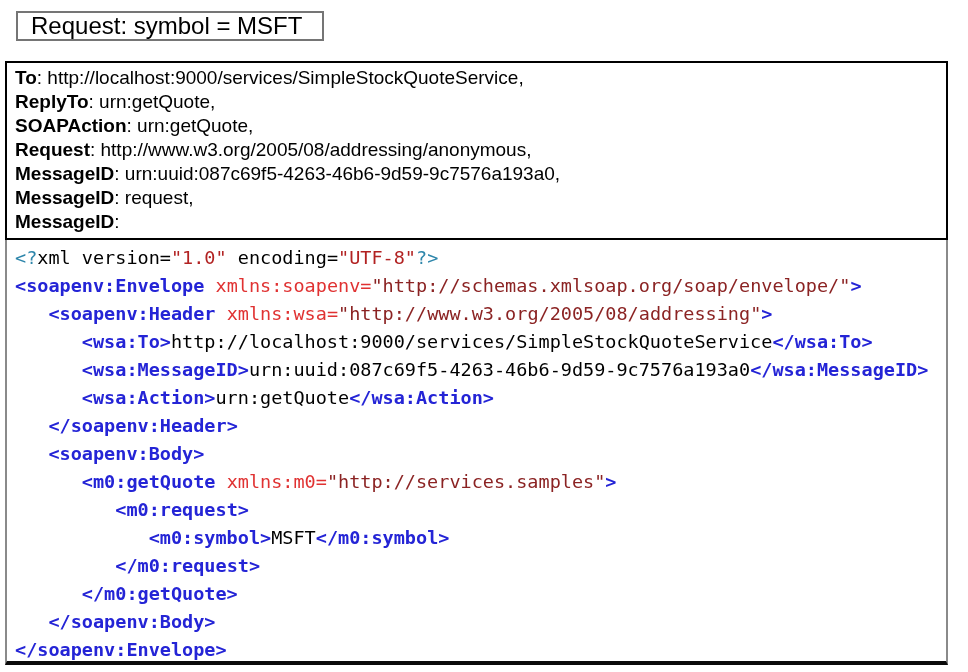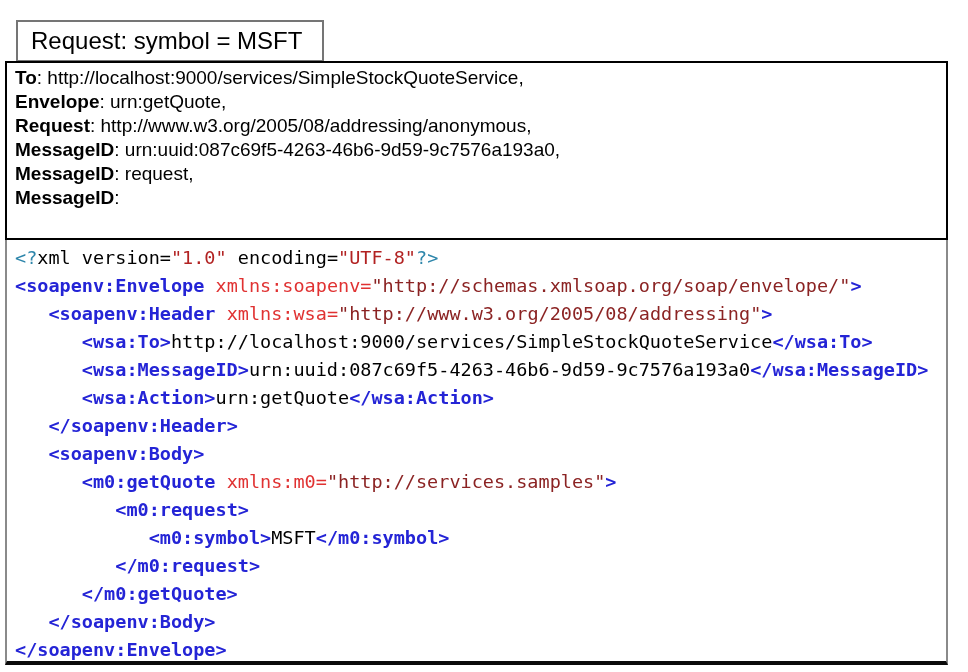--- a/index.html
+++ b/index.html
@@ -5,27 +5,26 @@
   * { margin: 0; padding: 0; box-sizing: border-box; }
   html, body { background: #ffffff; }
   body {
     width: 968px; height: 672px;
     position: relative; overflow: hidden;
     font-family: "Liberation Sans", sans-serif;
     color: #000;
   }
   .title-box {
     position: absolute; left: 16px; top: 11px;
-    width: 308px; height: 42px;
+    width: 308px; height: 30px;
     border: 2px solid var(--c-title-border);
     display: flex; align-items: center;
     padding-left: 13px;
     font-size: 24px; letter-spacing: 0px;
     background: #fff;
-    margin-top: 9px;
   }
   .header-box {
     position: absolute; left: 5px; top: 61px;
     width: 943px; height: 179px;
     border: 2px solid var(--c-header-border);
     padding: 3px 8px 0 8px;
     font-size: 19px; line-height: 24px;
     background: #fff;
     white-space: nowrap; overflow: hidden;
   }
@@ -52,20 +51,21 @@
 </style>
 </head>
 <body>
 
 <div class="title-box">
   <span>Request: symbol = MSFT</span>
 </div>
 
 <div class="header-box">
     <div class="header-line"><b>To</b>: http://localhost:9000/services/SimpleStockQuoteService,</div>
-    <div class="header-line"><b>Envelope</b>: urn:getQuote,</div>
+    <div class="header-line"><b>ReplyTo</b>: urn:getQuote,</div>
+    <div class="header-line"><b>SOAPAction</b>: urn:getQuote,</div>
     <div class="header-line"><b>Request</b>: http://www.w3.org/2005/08/addressing/anonymous,</div>
     <div class="header-line"><b>MessageID</b>: urn:uuid:087c69f5-4263-46b6-9d59-9c7576a193a0,</div>
     <div class="header-line"><b>MessageID</b>: request,</div>
     <div class="header-line"><b>MessageID</b>: </div>
   </div>
 
 <div class="code-box"><div class="code-line"><span class="tok-pi">&lt;?</span><span class="tok-plain">xml version=</span><span class="tok-pstr">"1.0"</span><span class="tok-plain"> encoding=</span><span class="tok-pstr">"UTF-8"</span><span class="tok-pi">?&gt;</span></div><div class="code-line"><span class="tok-tag">&lt;soapenv:Envelope</span><span class="tok-plain"> </span><span class="tok-attr">xmlns:soapenv=</span><span class="tok-vstr">"http://schemas.xmlsoap.org/soap/envelope/"</span><span class="tok-tag">&gt;</span></div><div class="code-line">   <span class="tok-tag">&lt;soapenv:Header</span><span class="tok-plain"> </span><span class="tok-attr">xmlns:wsa=</span><span class="tok-vstr">"http://www.w3.org/2005/08/addressing"</span><span class="tok-tag">&gt;</span></div><div class="code-line">      <span class="tok-tag">&lt;wsa:To&gt;</span><span class="tok-plain">http://localhost:9000/services/SimpleStockQuoteService</span><span class="tok-tag">&lt;/wsa:To&gt;</span></div><div class="code-line">      <span class="tok-tag">&lt;wsa:MessageID&gt;</span><span class="tok-plain">urn:uuid:087c69f5-4263-46b6-9d59-9c7576a193a0</span><span class="tok-tag">&lt;/wsa:MessageID&gt;</span></div><div class="code-line">      <span class="tok-tag">&lt;wsa:Action&gt;</span><span class="tok-plain">urn:getQuote</span><span class="tok-tag">&lt;/wsa:Action&gt;</span></div><div class="code-line">   <span class="tok-tag">&lt;/soapenv:Header&gt;</span></div><div class="code-line">   <span class="tok-tag">&lt;soapenv:Body&gt;</span></div><div class="code-line">      <span class="tok-tag">&lt;m0:getQuote</span><span class="tok-plain"> </span><span class="tok-attr">xmlns:m0=</span><span class="tok-vstr">"http://services.samples"</span><span class="tok-tag">&gt;</span></div><div class="code-line">         <span class="tok-tag">&lt;m0:request&gt;</span></div><div class="code-line">            <span class="tok-tag">&lt;m0:symbol&gt;</span><span class="tok-plain">MSFT</span><span class="tok-tag">&lt;/m0:symbol&gt;</span></div><div class="code-line">         <span class="tok-tag">&lt;/m0:request&gt;</span></div><div class="code-line">      <span class="tok-tag">&lt;/m0:getQuote&gt;</span></div><div class="code-line">   <span class="tok-tag">&lt;/soapenv:Body&gt;</span></div><div class="code-line"><span class="tok-tag">&lt;/soapenv:Envelope&gt;</span></div></div>
 
 </body></html>

